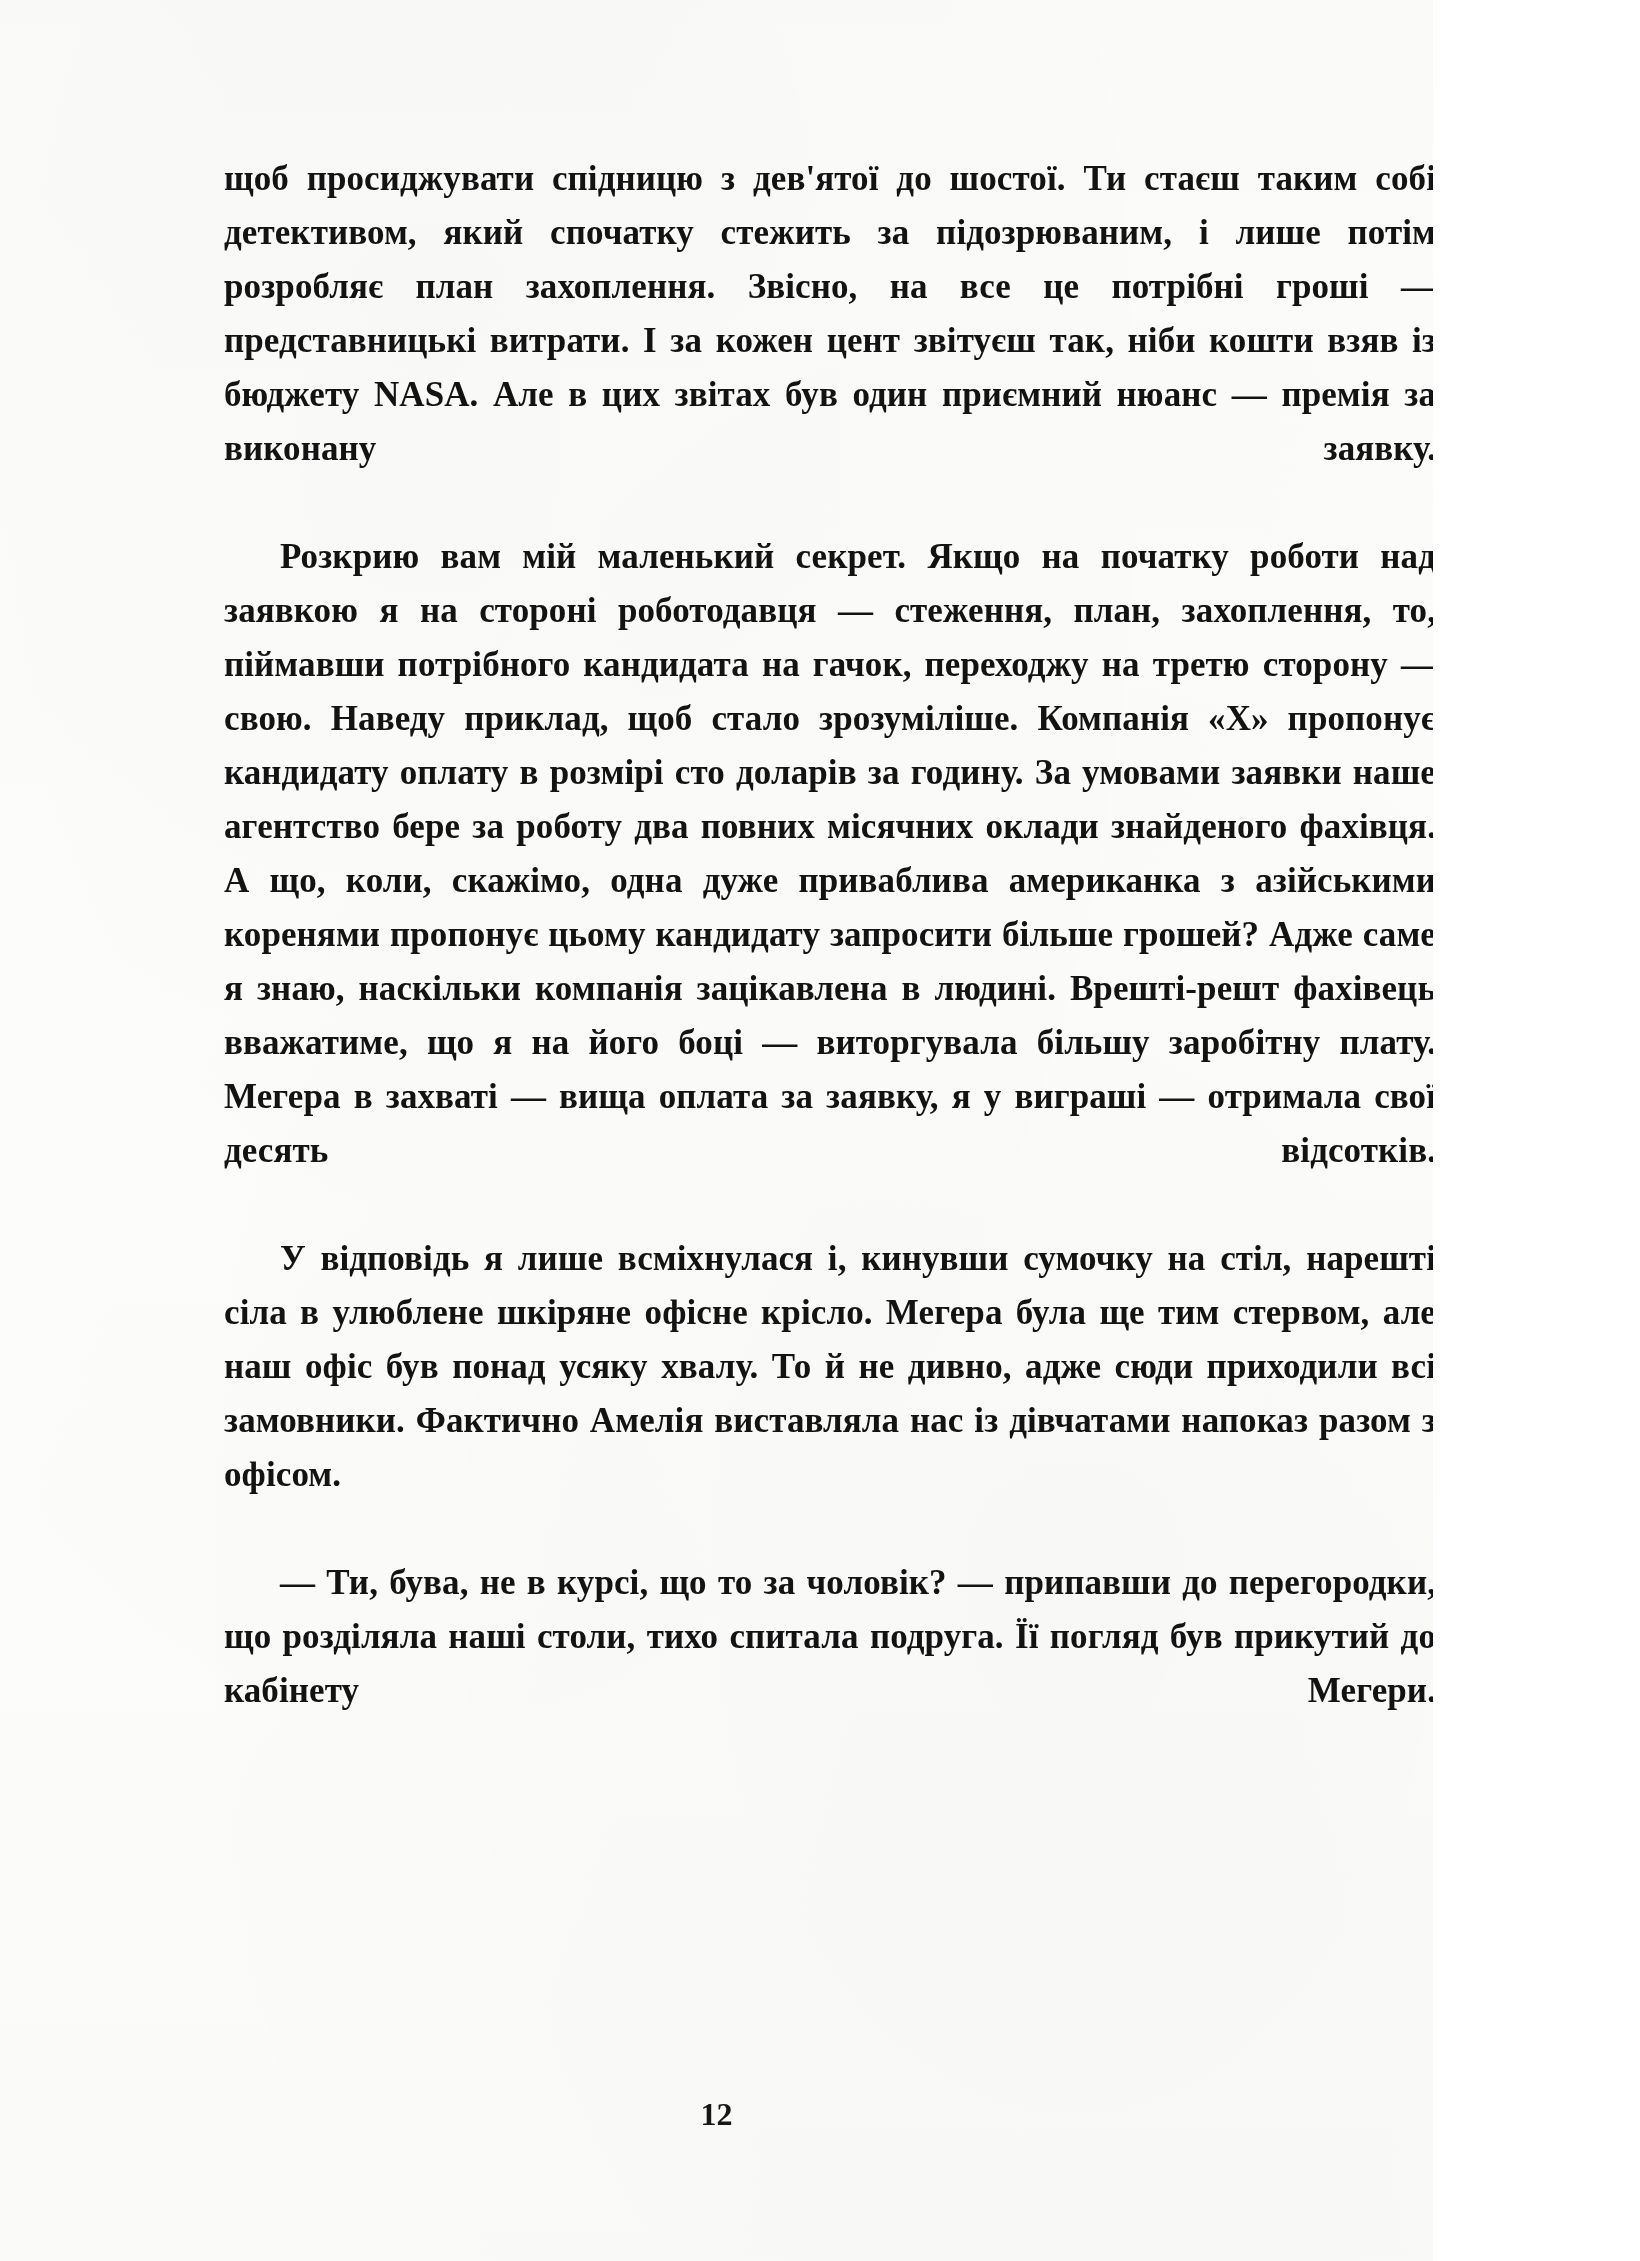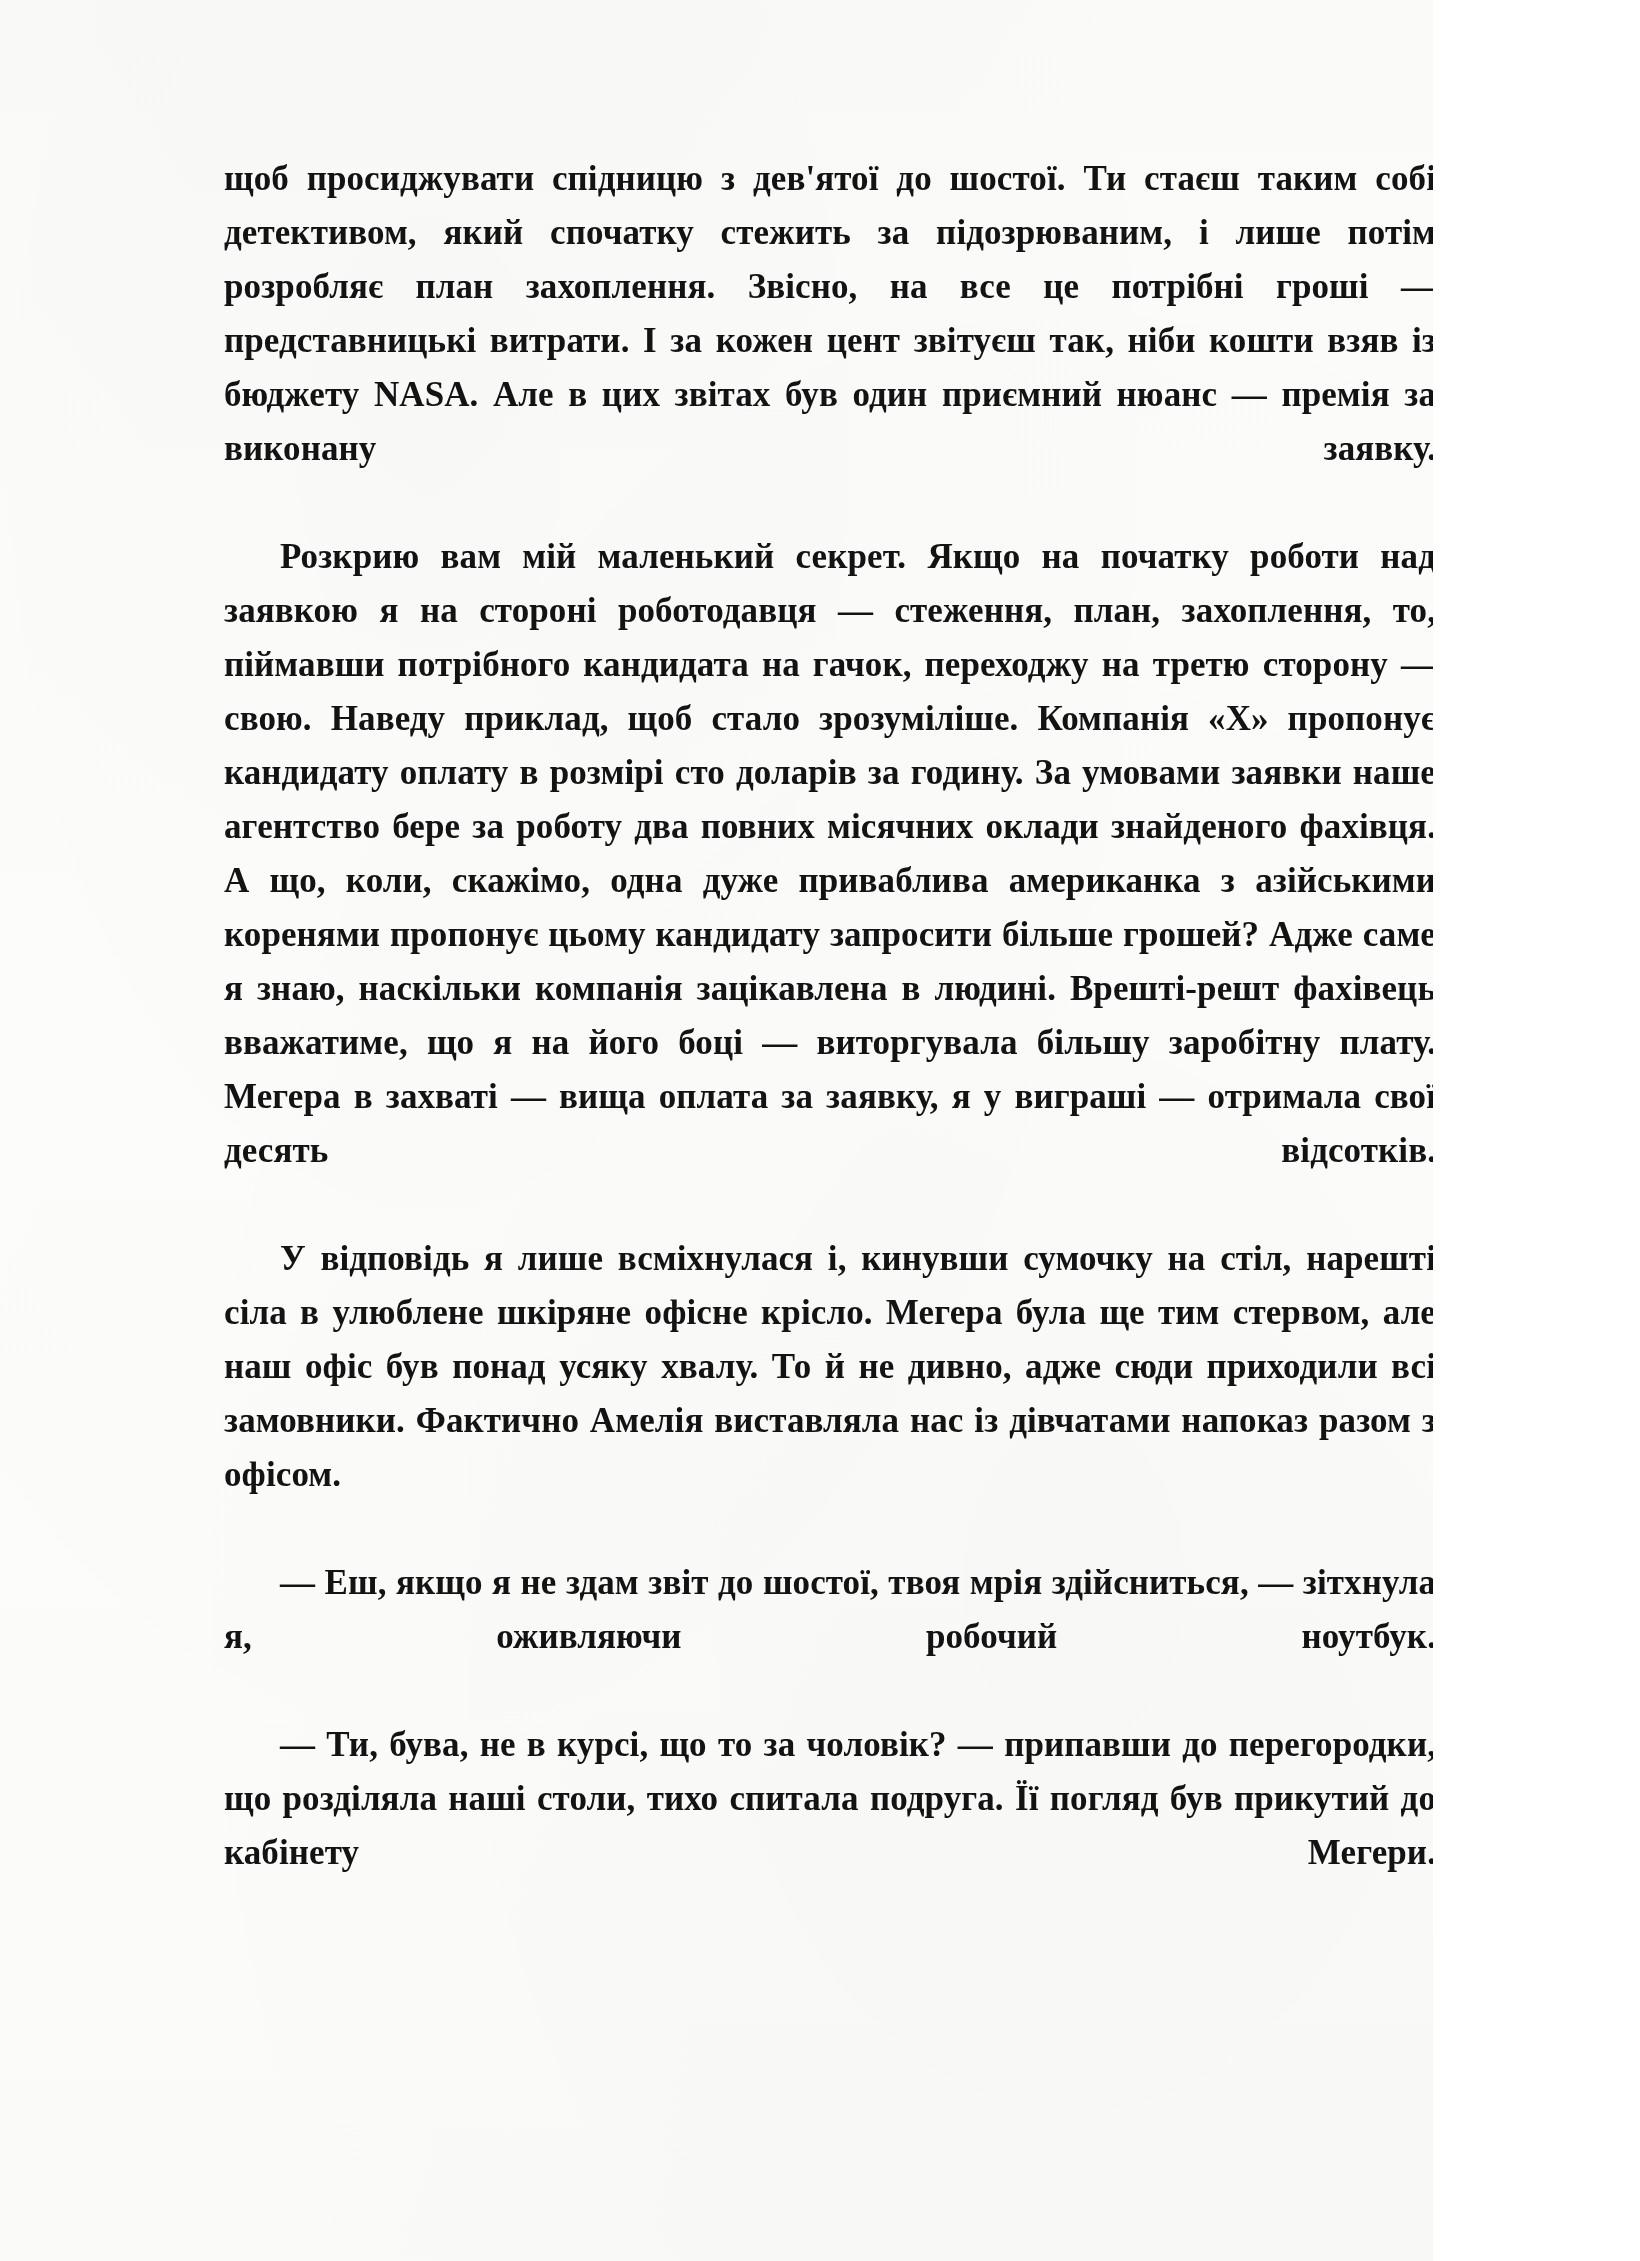--- a/index.html
+++ b/index.html
@@ -78,19 +78,19 @@
 </style>
 </head>
 <body>
 
 <div class="page">
 
   <div class="text-block">
     <p class="para no-indent">щоб просиджувати спідницю з дев'ятої до шостої. Ти стаєш таким собі детективом, який спочатку стежить за підозрюваним, і лише потім розробляє план захоплення. Звісно, на все це потрібні гроші — представницькі витрати. І за кожен цент звітуєш так, ніби  кошти взяв із бюджету NASA. Але в цих звітах був один приємний нюанс — премія за виконану заявку.</p>
     <p class="para">Розкрию вам мій маленький секрет. Якщо на початку роботи над заявкою я на стороні роботодавця — стеження, план, захоплення, то, піймавши потрібного кандидата на гачок, переходжу на третю сторону — свою. Наведу приклад, щоб стало зрозуміліше. Компанія «Х» пропонує кандидату оплату в розмірі сто доларів за годину. За умовами заявки наше агентство бере за роботу два повних місячних оклади знайденого фахівця. А що, коли, скажімо, одна дуже приваблива американка з азійськими коренями пропонує цьому кандидату запросити більше грошей? Адже саме я знаю, наскільки компанія зацікавлена в людині. Врешті-решт фахівець вважатиме, що я на його боці — виторгувала більшу заробітну плату. Мегера в захваті — вища оплата за заявку, я у виграші — отримала свої десять відсотків.</p>
     <p class="para">У відповідь я лише всміхнулася і, кинувши сумочку на стіл, нарешті сіла в улюблене шкіряне офісне крісло. Мегера була ще тим стервом, але наш офіс був понад усяку хвалу. То й не дивно, адже сюди приходили всі замовники. Фактично Амелія виставляла нас із дівчатами напоказ разом з офісом.</p>
-    <p class="para">— Еш, якщо я не здам звіт до шостої, твоя мрія здійсниться, — зітхнула я, оживляючи робочий ноутбук.</p>
     <p class="para">— Ти, бува, не в курсі, що то за чоловік? — припавши до перегородки, що розділяла наші столи, тихо спитала подруга. Її погляд був прикутий до кабінету Мегери.</p>
   </div>
 
+  <div class="page-number">12</div>
 
 </div>
 
 
 </body></html>

